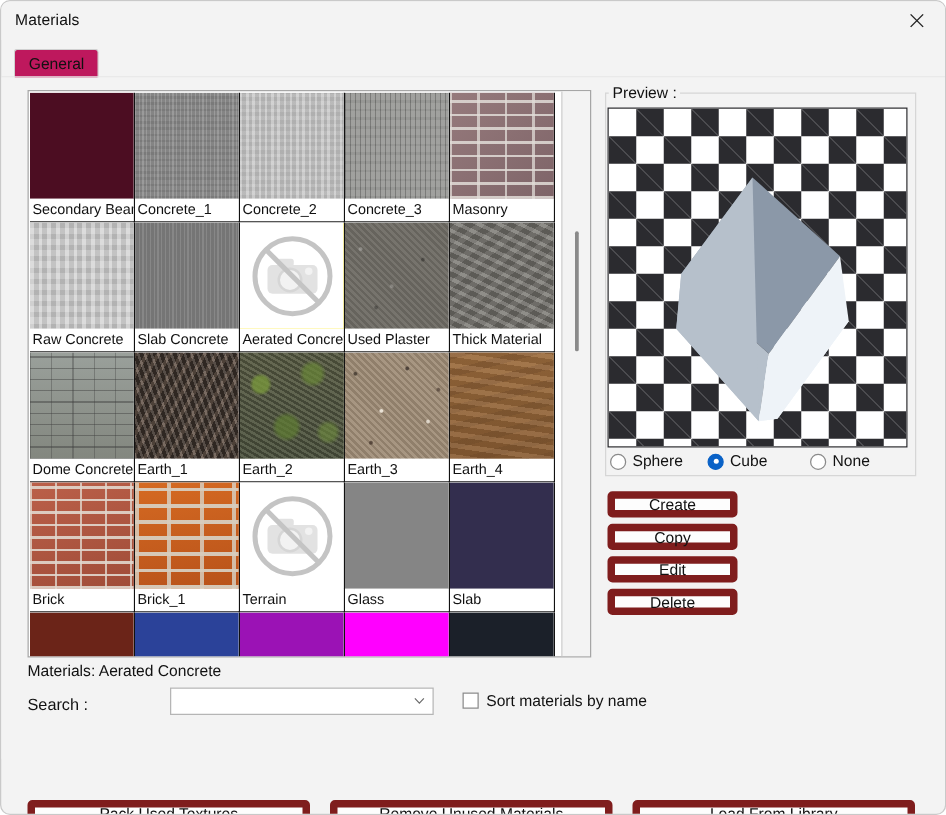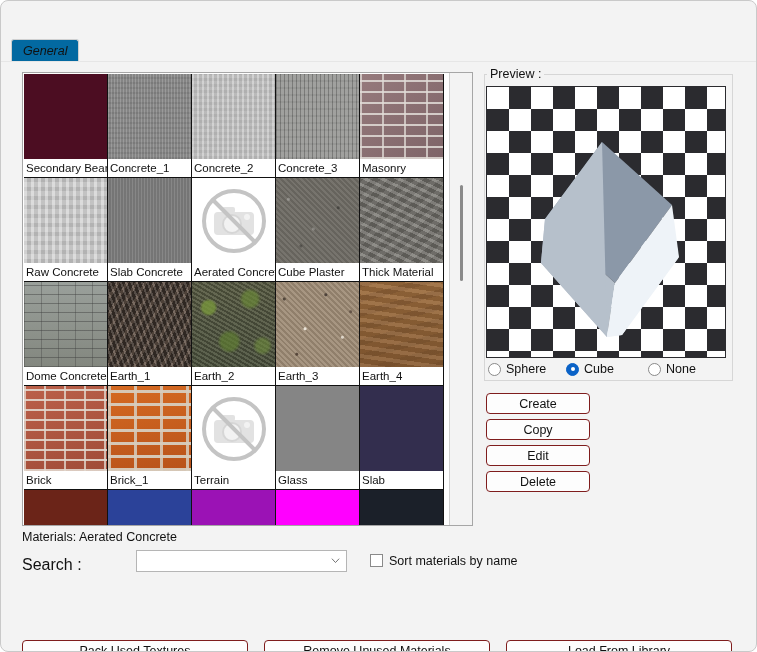--- a/index.html
+++ b/index.html
@@ -35,27 +35,26 @@
     color:#222;font-size:14px;cursor:default;
   }
   .close-btn svg{display:block;}
   
   .tabstrip{
     position:absolute;left:0;top:31px;width:755px;height:30px;
   }
   .tab{
     position:absolute;left:10px;top:7px;
     padding:4px 11px 5px 11px;
-    background:#0369a1;
+    background:#be185d;
     border:1px solid #d0d0d0;
     border-bottom:none;
     border-radius:3px 3px 0 0;
     font-size:12.5px;color:#111;
     line-height:14px;
-    font-style:italic;
   }
   .tabline{
     position:absolute;left:0;top:60px;width:757px;height:1px;
     background:#e6e6e6;
   }
   
   .content{
     position:absolute;left:0;top:61px;width:757px;height:545px;
     background:#f3f3f3;
   }
@@ -268,32 +267,32 @@
   .rdot.on{
     border:1px solid #0a62c7;background:#0a62c7;
   }
   .rdot.on:after{
     content:"";position:absolute;left:3.5px;top:3.5px;
     width:4px;height:4px;border-radius:50%;background:#fff;
   }
   
   .btn{
     background:#fdfdfd;
-    border:1px solid #7f1d1d;
+    border:6px solid #7f1d1d;
     border-radius:4px;
     font-family:"Liberation Sans",sans-serif;
     font-size:12.5px;color:#111;
     display:flex;align-items:center;justify-content:center;
     box-sizing:border-box;
     cursor:default;
   }
   .sidebtn{position:absolute;left:485px;width:104px;height:21px;}
   
   .matlabel{position:absolute;left:21px;top:468px;font-size:12.5px;color:#111;}
-  .searchlabel{position:absolute;left:21px;top:494px;font-size:16px;color:#111;}
+  .searchlabel{position:absolute;left:21px;top:494px;font-size:13px;color:#111;}
   .combo{
     position:absolute;left:135px;top:488px;width:211px;height:22px;
     background:#fff;border:1px solid #b5b5b5;box-sizing:border-box;
   }
   .combo .cv{
     position:absolute;left:5px;top:3px;font-size:12.5px;color:#111;
   }
   .combo .chev{
     position:absolute;right:6px;top:7px;width:9px;height:6px;
   }
@@ -317,20 +316,29 @@
   }
   .cancelbtn{
     position:absolute;left:678px;top:11px;width:68px;height:23px;
   }
 </style>
 </head>
 <body>
 
 <div class="window">
 
+  <div class="titlebar">
+    <div class="title-text">Materials</div>
+    <div class="close-btn">
+      <svg width="13" height="13" viewBox="0 0 13 13" aria-hidden="true">
+        <line x1="1.5" y1="1.5" x2="11.5" y2="11.5" stroke="#222" stroke-width="1.1"></line>
+        <line x1="11.5" y1="1.5" x2="1.5" y2="11.5" stroke="#222" stroke-width="1.1"></line>
+      </svg>
+    </div>
+  </div>
 
   <div class="tabstrip">
     <div class="tab">General</div>
   </div>
   <div class="tabline"></div>
 
   <div class="content">
 
     <div class="gridwrap">
       <div class="gridinner" id="grid-inner">
@@ -375,21 +383,21 @@
                     <circle cx="31" cy="36" r="9" fill="#f2f2f2" stroke="#d6d6d6" stroke-width="2"></circle>
                     <circle cx="46" cy="29" r="3" fill="#f2f2f2"></circle>
                     <line x1="11" y1="11" x2="55" y2="55" stroke="#c4c4c4" stroke-width="4"></line>
                   </svg>
                 </div>
               </div>
               <div class="cellname">Aerated Concrete</div>
             </div>
             <div class="cell">
               <div class="thumb tx-thin-plaster"></div>
-              <div class="cellname">Cube Plaster</div>
+              <div class="cellname">Used Plaster</div>
             </div>
             <div class="cell">
               <div class="thumb tx-thick-plaster"></div>
               <div class="cellname">Thick Material</div>
             </div>
           </div>
           <div class="mrow">
             <div class="cell">
               <div class="thumb tx-dome-concrete"></div>
               <div class="cellname">Dome Concrete</div>

